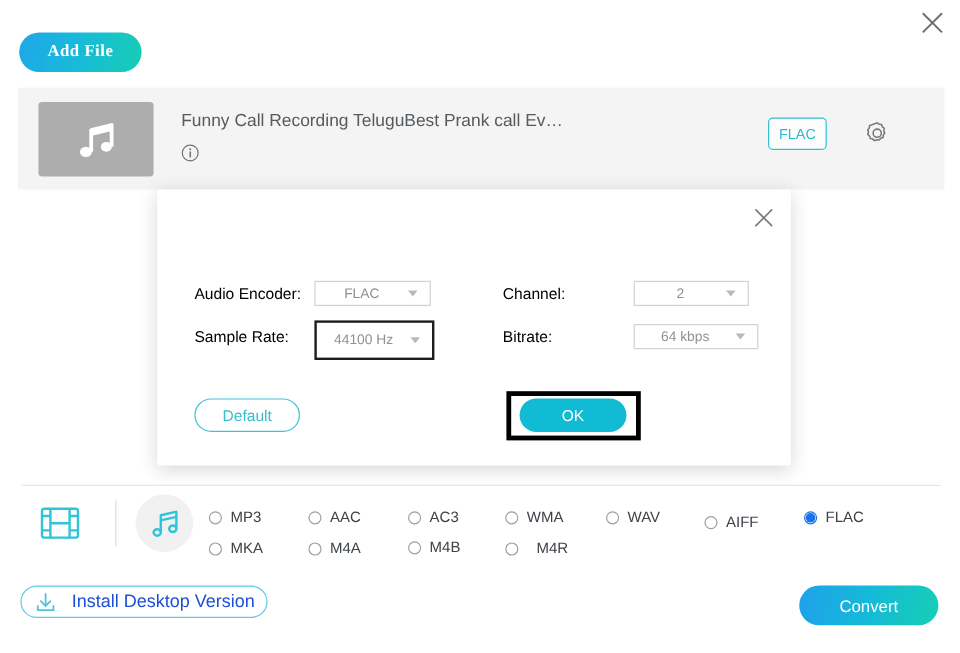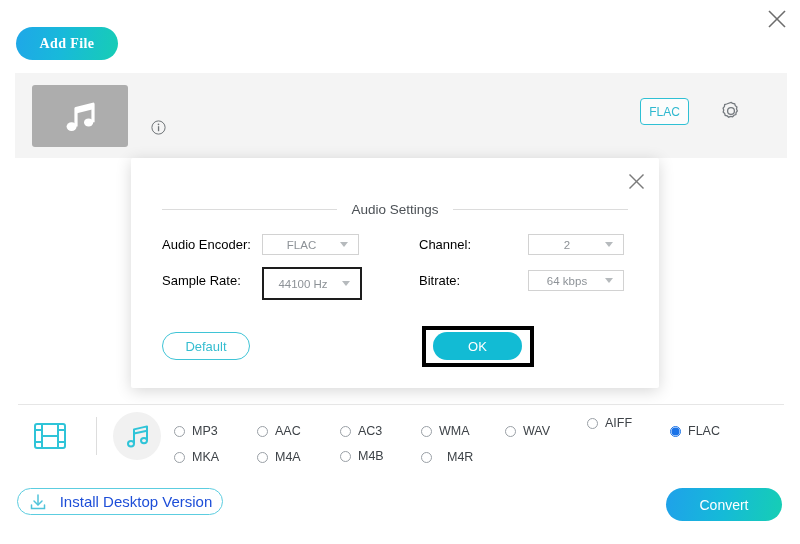--- a/index.html
+++ b/index.html
@@ -259,20 +259,21 @@
 
   <div class="file-row">
     <div class="file-thumb">
       <svg width="40" height="40" viewBox="0 0 40 40">
         <path d="M16 30.5V12.5L33 8.2v18" fill="none" stroke="#ffffff" stroke-width="3.2" stroke-linejoin="round"></path>
         <path d="M16 12.5L33 8.2v5L16 17.4z" fill="#ffffff"></path>
         <ellipse cx="11.6" cy="30.6" rx="5" ry="4.3" fill="#ffffff"></ellipse>
         <ellipse cx="28.6" cy="26.4" rx="4.6" ry="4" fill="#ffffff"></ellipse>
       </svg>
     </div>
+    <div class="file-title">Funny Call Recording TeluguBest Prank call Ev…</div>
     <div class="info-icon">
       <svg width="15" height="15" viewBox="0 0 15 15">
         <circle cx="7.5" cy="7.5" r="6.6" fill="none" stroke="#6f7478" stroke-width="1"></circle>
         <circle cx="7.5" cy="4.3" r="0.85" fill="#6f7478"></circle>
         <rect x="6.9" y="6.2" width="1.3" height="5" fill="#6f7478"></rect>
       </svg>
     </div>
     <div class="fmt-badge">
       <span>FLAC</span>
     </div>
@@ -288,46 +289,41 @@
 
   <div class="modal-shadow">
 
     <div class="modal-close">
       <svg width="19" height="19" viewBox="0 0 19 19">
         <line x1="2.5" y1="2.5" x2="16.5" y2="16.5" stroke="#7b7b7b" stroke-width="1.4"></line>
         <line x1="16.5" y1="2.5" x2="2.5" y2="16.5" stroke="#7b7b7b" stroke-width="1.4"></line>
       </svg>
     </div>
 
-    <div class="modal-title-wrap">
-      <div class="rule"></div>
-      <div class="modal-title">Audio Settings</div>
-      <div class="rule"></div>
-    </div>
 
     <div class="field-label" style="left:31px; top:79px;">Audio Encoder:</div>
     <div class="sel" style="left:131px; top:76px; width:97px;">
       <span class="sel-val">FLAC</span>
       <span class="caret"></span>
     </div>
 
     <div class="field-label" style="left:288px; top:79px;">Channel:</div>
     <div class="sel" style="left:397px; top:76px; width:96px;">
       <span class="sel-val">2</span>
       <span class="caret"></span>
     </div>
 
     <div class="field-label" style="left:31px; top:115px;">Sample Rate:</div>
     <div class="sel focused" style="left:131px; top:109px; width:100px; height:33px;">
       <span class="sel-val">44100 Hz</span>
       <span class="caret"></span>
     </div>
 
     <div class="field-label" style="left:288px; top:115px;">Bitrate:</div>
-    <div class="sel" style="left:397px; top:112px; width:96px;">
+    <div class="sel" style="left:397px; top:112px; width:104px;">
       <span class="sel-val">64 kbps</span>
       <span class="caret"></span>
     </div>
 
     <div class="btn-outline" style="left:31px; top:174px; width:88px;">
       <span>Default</span>
     </div>
     <div class="btn-primary" style="left:302px; top:174px; width:89px;">
       <span>OK</span>
     </div>
@@ -379,21 +375,21 @@
       <span>AC3</span>
       </div>
     <div class="radio-item" style="left:247px; top:12px;">
       <span class="radio-dot"></span>
       <span>WMA</span>
       </div>
     <div class="radio-item" style="left:331px; top:12px;">
       <span class="radio-dot"></span>
       <span>WAV</span>
       </div>
-    <div class="radio-item" style="left:413px; top:4px;">
+    <div class="radio-item" style="left:413px; top:16px;">
       <span class="radio-dot"></span>
       <span>AIFF</span>
       </div>
     <div class="radio-item checked" style="left:496px; top:12px;">
       <span class="radio-dot"></span>
       <span>FLAC</span>
       </div>
 
     <div class="radio-item" style="left:0px; top:38px;">
       <span class="radio-dot"></span>

